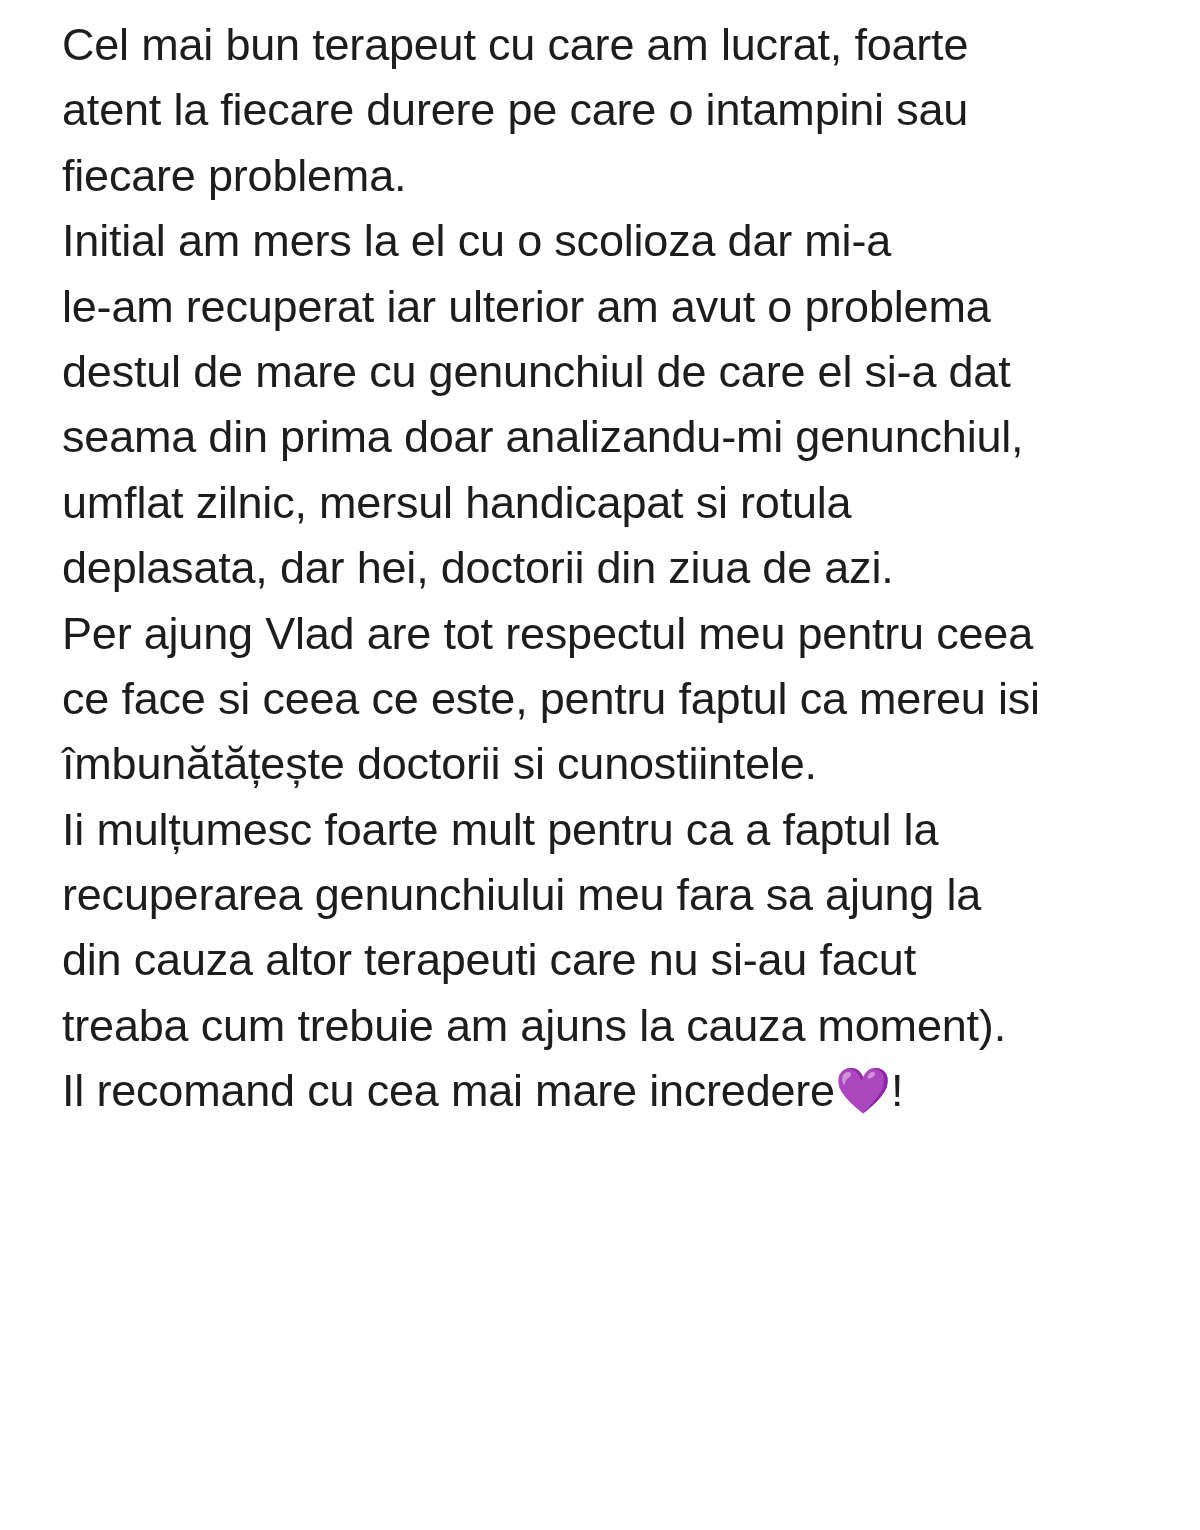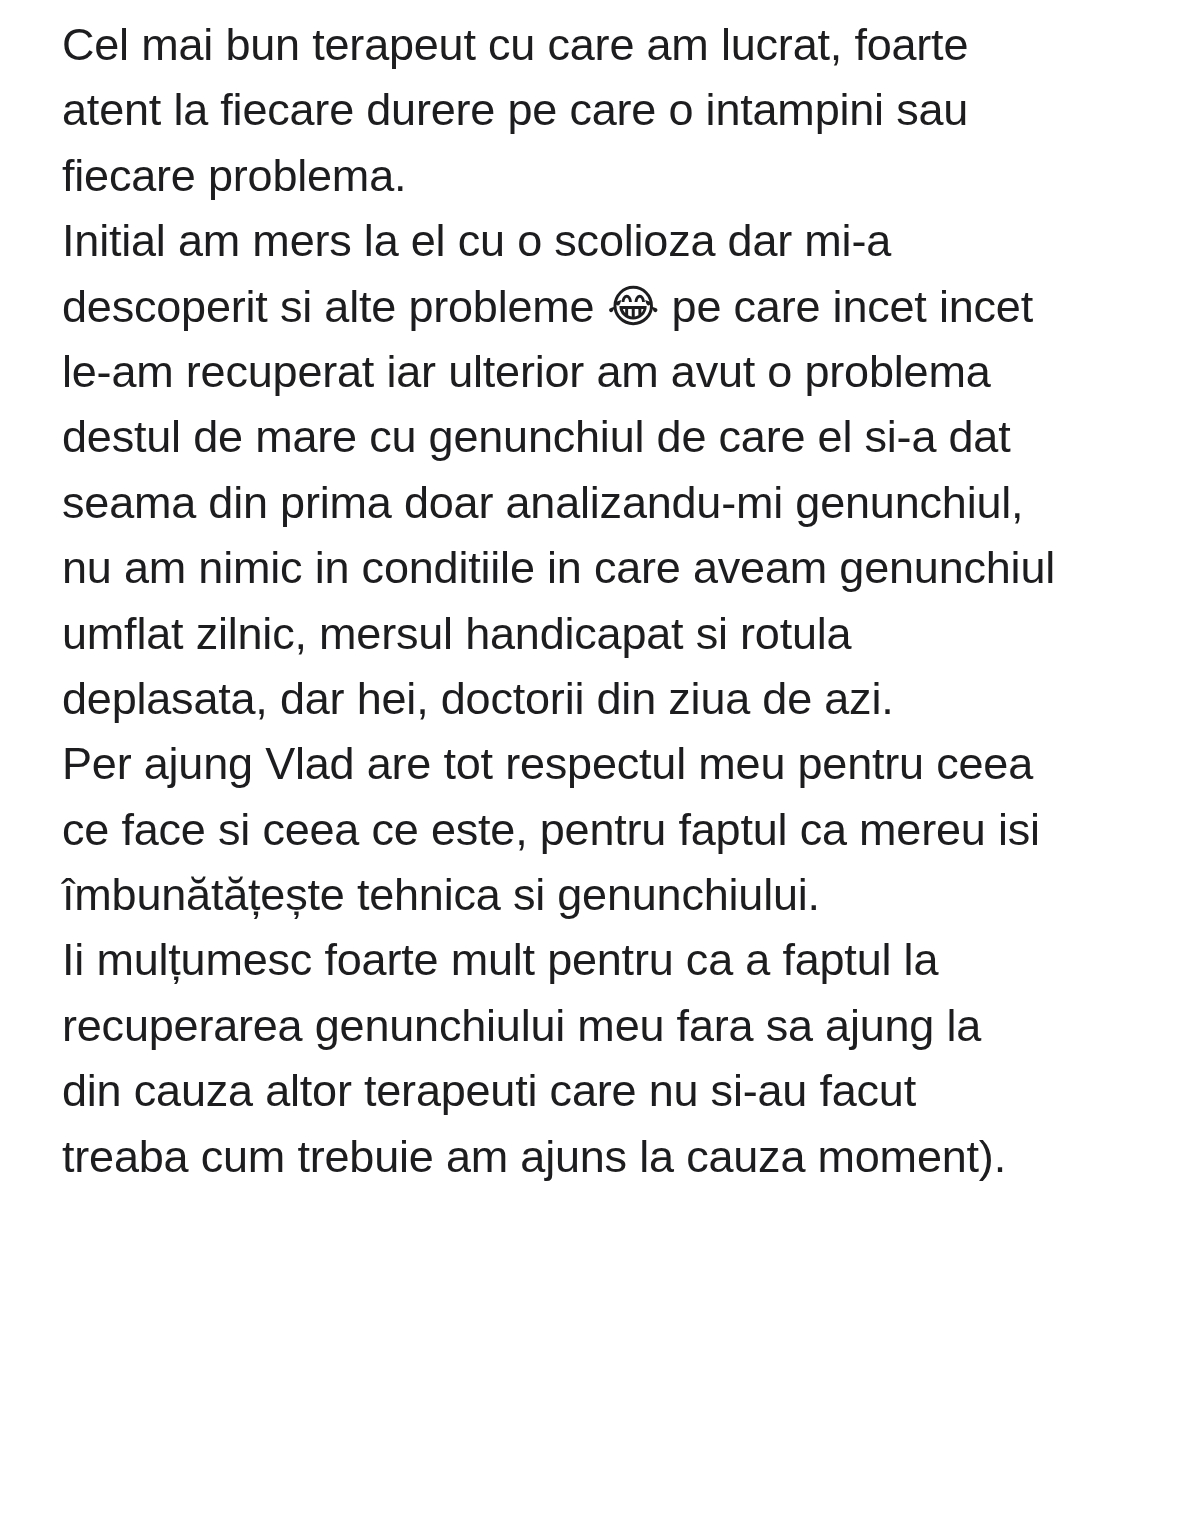--- a/index.html
+++ b/index.html
@@ -72,34 +72,33 @@
 </head>
 <body>
 
 <div class="screen">
 
   <div class="review" id="review-text">
       <div class="line">Cel mai bun terapeut cu care am lucrat, foarte</div>
       <div class="line">atent la fiecare durere pe care o intampini sau</div>
       <div class="line">fiecare problema.</div>
       <div class="line">Initial am mers la el cu o scolioza dar mi-a</div>
-      <div class="line">descoperit si alte probleme <span class="emoji">😂</span> pe care incet incet</div>
       <div class="line">le-am recuperat iar ulterior am avut o problema</div>
       <div class="line">destul de mare cu genunchiul de care el si-a dat</div>
       <div class="line">seama din prima doar analizandu-mi genunchiul,</div>
-      <div class="line">nu am nimic in conditiile in care aveam genunchiul</div>
       <div class="line">umflat zilnic, mersul handicapat si rotula</div>
       <div class="line">deplasata, dar hei, doctorii din ziua de azi.</div>
       <div class="line">Per ajung Vlad are tot respectul meu pentru ceea</div>
       <div class="line">ce face si ceea ce este, pentru faptul ca mereu isi</div>
-      <div class="line">îmbunătățește tehnica si genunchiului.</div>
+      <div class="line">îmbunătățește doctorii si cunostiintele.</div>
       <div class="line">Ii mulțumesc foarte mult pentru ca a faptul la</div>
       <div class="line">recuperarea genunchiului meu fara sa ajung la</div>
       <div class="line">din cauza altor terapeuti care nu si-au facut</div>
       <div class="line">treaba cum trebuie am ajuns la cauza moment).</div>
+      <div class="line">Il recomand cu cea mai mare incredere<span class="emoji">💜</span>!</div>
     </div>
 
   <div class="heart-wrap">
     <svg width="84" height="80" viewBox="0 0 24 23" fill="none">
       <path d="M12 20.5s-7.2-4.7-9.8-9C.3 8 2 3.4 6.4 3.4c2.4 0 4 1.4 5.6 3.4 1.6-2 3.2-3.4 5.6-3.4 4.4 0 6.1 4.6 4.2 8.1-2.6 4.3-9.8 9-9.8 9z" stroke="#3a3a3c" stroke-width="2.9" stroke-linejoin="round"></path>
     </svg>
   </div>
 
   <span class="like-label">Îmi place</span>
 

